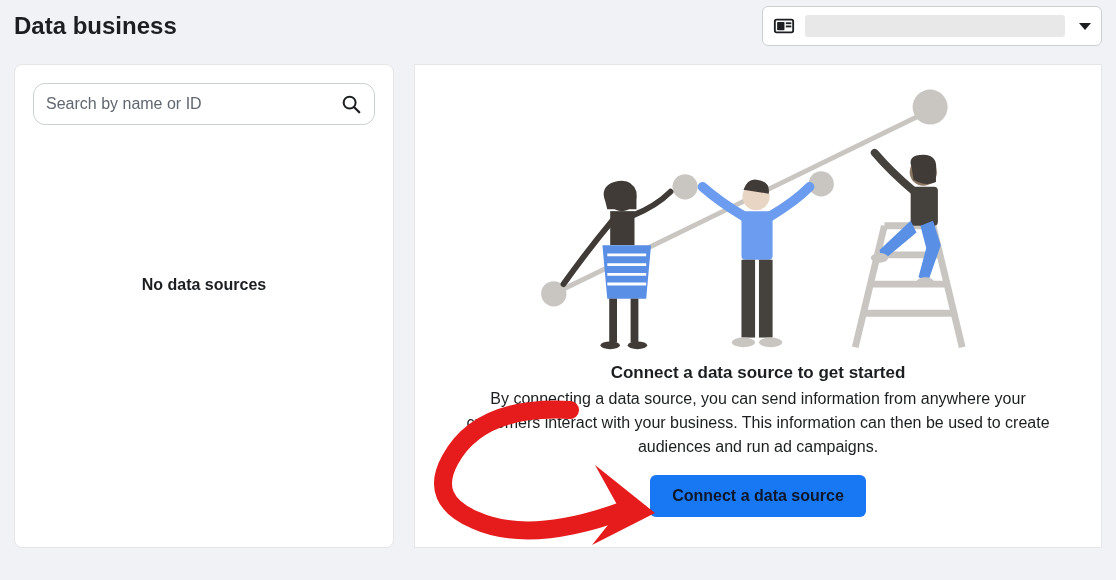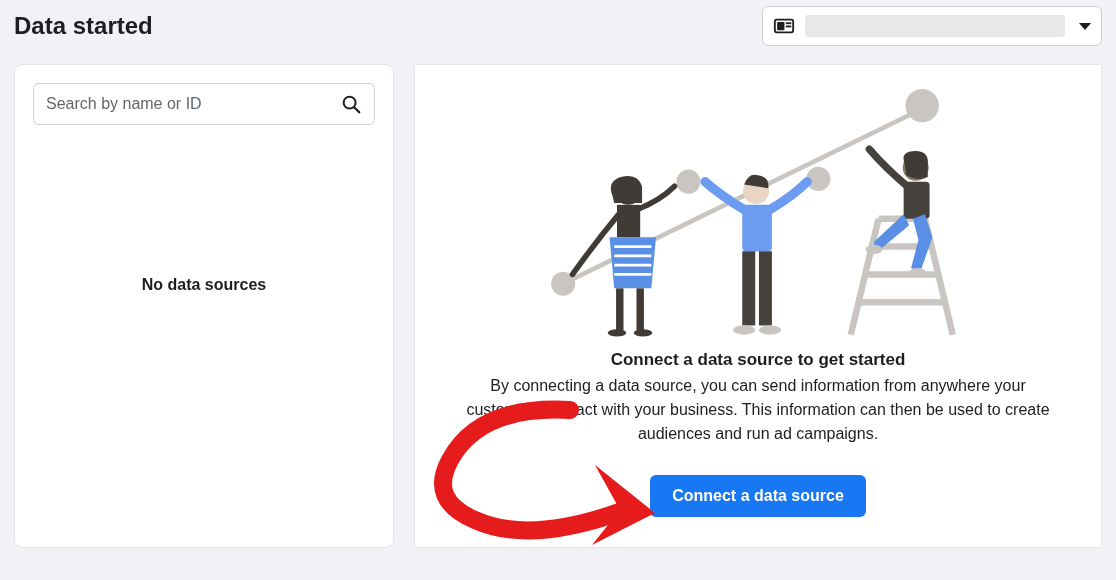--- a/index.html
+++ b/index.html
@@ -65,21 +65,21 @@
       display: flex;
       flex-direction: column;
     }
     .search-wrapper {
       padding: 18px;
     }
     .search-box {
       display: flex;
       align-items: center;
       border: 1px solid #ccd0d5;
-      border-radius: 6px;
+      border-radius: 12px;
       height: 42px;
       padding: 0 12px;
     }
     .search-box input {
       flex: 1;
       border: none;
       outline: none;
       font-size: 16px;
       color: #1c1e21;
     }
@@ -123,44 +123,44 @@
       margin-top: 6px;
     }
     .connect-desc {
       font-size: 16px;
       color: #1c1e21;
       text-align: center;
       margin-top: 4px;
       line-height: 1.5;
     }
     .connect-btn {
-      margin-top: 29px;
+      margin-top: 16px;
       background: #1877f2;
-      color: #ffffff;
+      color: #0f172a;
       font-weight: 700;
       font-size: 16px;
       border: none;
       border-radius: 6px;
       padding: 12px 22px;
       cursor: pointer;
     }
     .arrow-overlay {
       position: absolute;
       left: 420px;
       top: 395px;
       width: 280px;
       height: 170px;
       pointer-events: none;
     }
   </style>
 </head>
 <body>
 
 <div class="header">
-  <h1 class="page-title">Data started</h1>
+  <h1 class="page-title">Data business</h1>
   <div class="account-selector">
     <span class="account-icon">
       <svg viewBox="0 0 24 24" width="22" height="22">
         <rect x="2" y="5" width="20" height="14" rx="2" fill="none" stroke="#1c1e21" stroke-width="2"></rect>
         <rect x="4.5" y="7.5" width="8" height="9" rx="1" fill="#1c1e21"></rect>
         <rect x="14" y="8" width="6" height="2" fill="#1c1e21"></rect>
         <rect x="14" y="11.5" width="6" height="2" fill="#1c1e21"></rect>
       </svg>
     </span>
     <div class="account-placeholder"></div>

